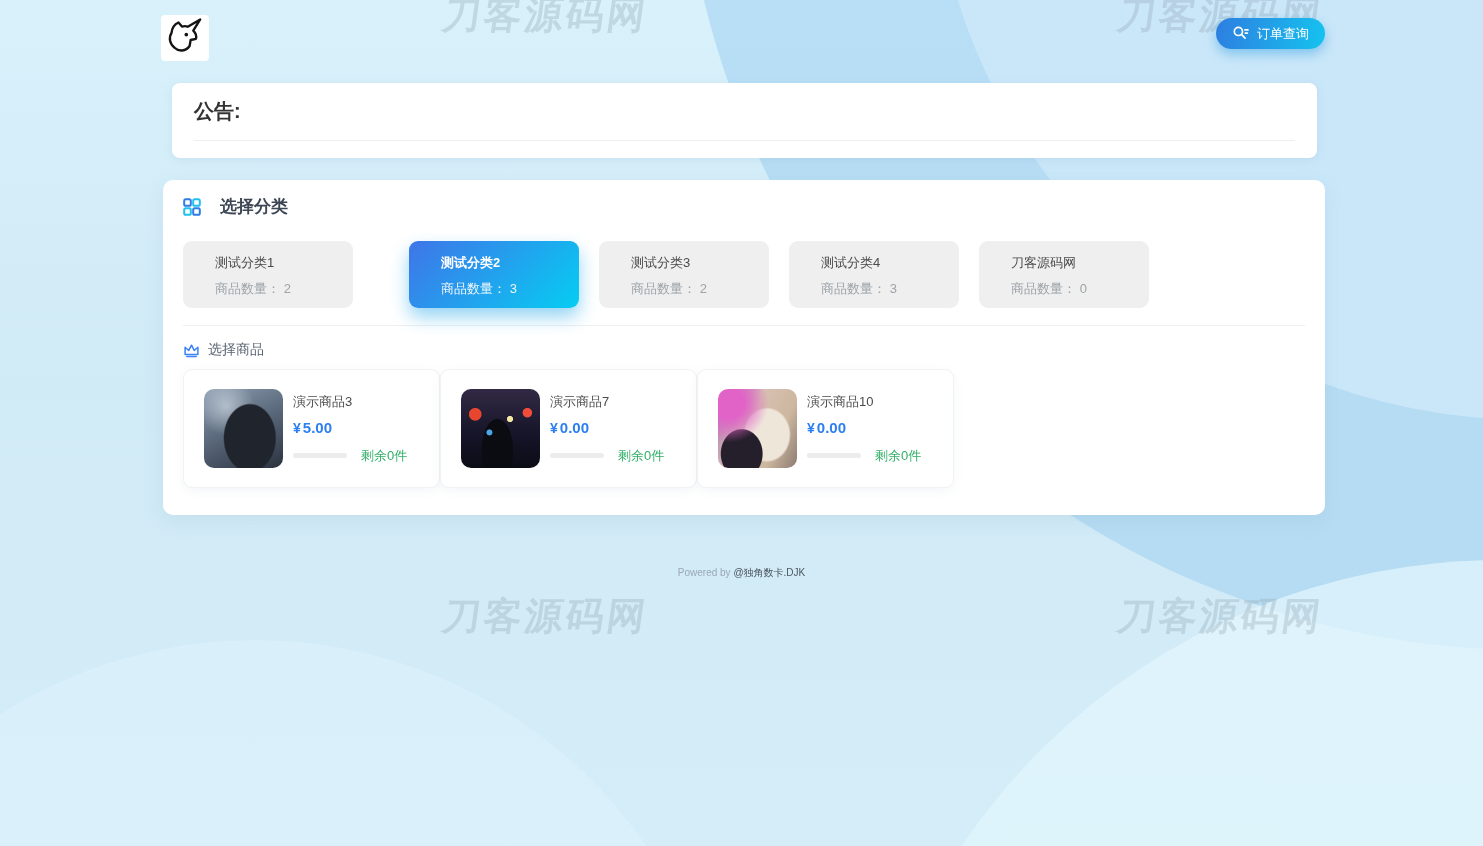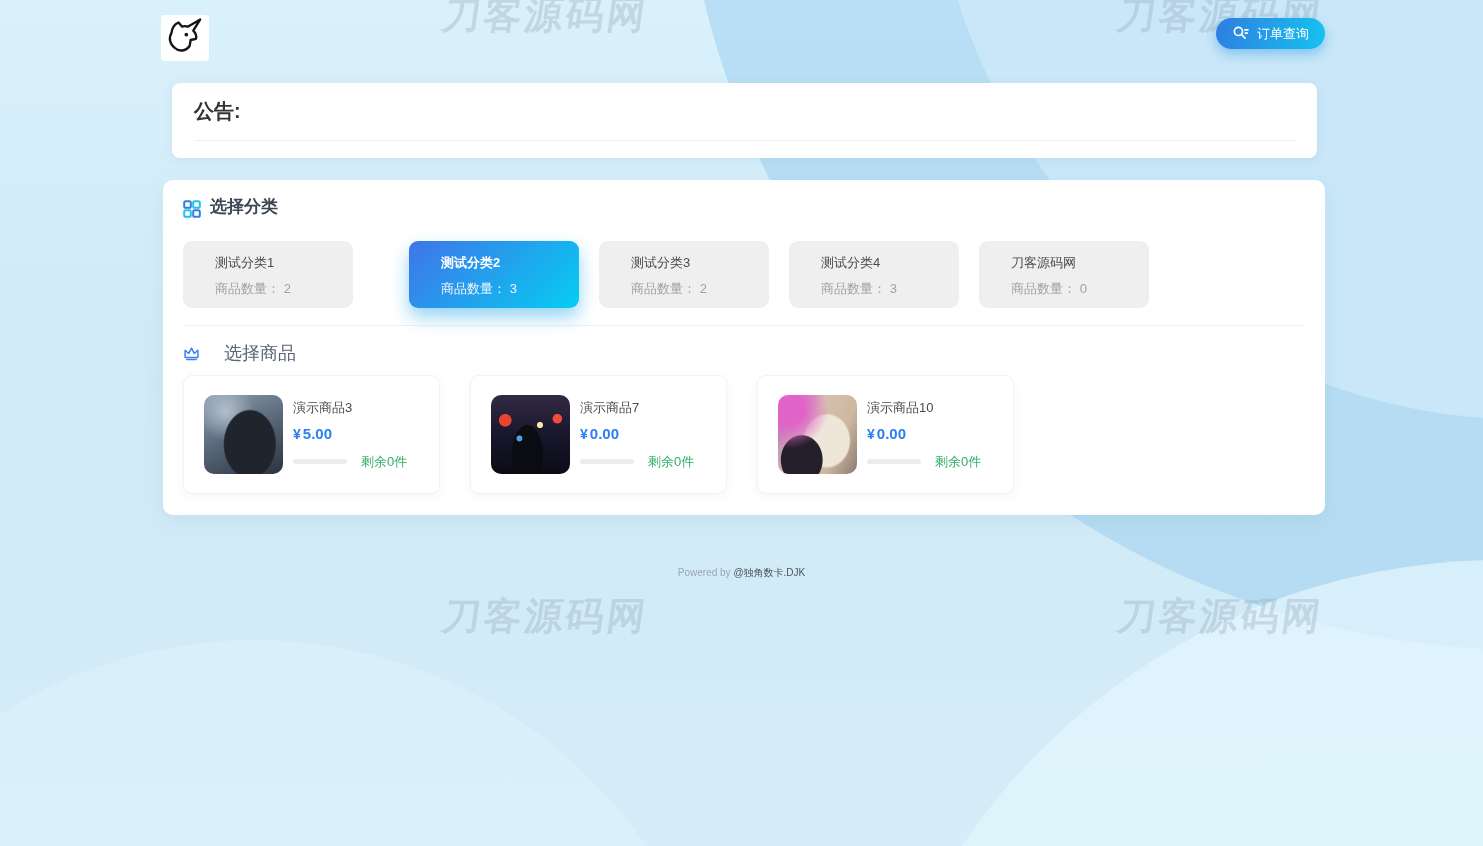--- a/index.html
+++ b/index.html
@@ -44,43 +44,43 @@
   }
   .announce-title { font-size:20px; font-weight:bold; color:#333; }
   .announce-card .rule { height:1px; background:#edf0f2; margin-top:15px; }
 
   
   .main-card {
     position:absolute; left:163px; top:180px; width:1162px; height:335px;
     background:#fff; border-radius:10px; box-shadow:0 6px 18px rgba(130,165,195,.16);
     padding:15px 20px 0;
   }
-  .section-head { display:flex; align-items:flex-end; gap:9px; }
+  .section-head { display:flex; align-items:center; gap:19px; }
   .section-head h2 { font-size:17px; font-weight:bold; color:#3d4654; }
 
   .cat-row { display:flex; gap:20px; margin-top:23px; }
   .cat-btn {
     width:170px; height:67px; border-radius:9px; background:#efefef;
     padding:13px 32px; cursor:pointer;
   }
   .cat-name  { font-size:13px; color:#4a4a4a; font-weight:500; }
   .cat-count { margin-top:8px; font-size:13px; color:#9da3a8; }
   .cat-btn.active {
     background:linear-gradient(135deg,#3f75e8 0%,#06cdf2 100%);
     box-shadow:0 9px 18px rgba(20,160,230,.45);
     margin-left:36px;
   }
   .cat-btn.active .cat-name  { color:#fff; font-weight:bold; }
   .cat-btn.active .cat-count { color:rgba(255,255,255,.92); }
 
   .divider { height:1px; background:#eef0f2; margin-top:17px; }
 
-  .sub-head { display:flex; align-items:center; gap:24px; margin-top:15px; font-size:18px; color:#5a6472; }
-
-  .prod-row { display:flex; gap:30px; margin-top:10px; }
+  .sub-head { display:flex; align-items:center; gap:8px; margin-top:15px; font-size:14px; color:#5a6472; }
+
+  .prod-row { display:flex; gap:0; margin-top:10px; }
   .prod-card {
     width:257px; height:119px; background:#fff; border:1px solid #f1f2f4; border-radius:9px;
     box-shadow:0 3px 10px rgba(150,170,190,.10);
     display:flex; align-items:center; padding-left:20px; cursor:pointer;
   }
   .p-img { width:79px; height:79px; border-radius:10px; flex:none; }
   .p-img.img1 {
     background:
       radial-gradient(ellipse 46px 60px at 58% 62%, #20242c 0%, #20242c 55%, rgba(32,36,44,0) 58%),
       radial-gradient(circle at 28% 22%, rgba(230,238,245,.55) 0%, rgba(230,238,245,0) 34%),

